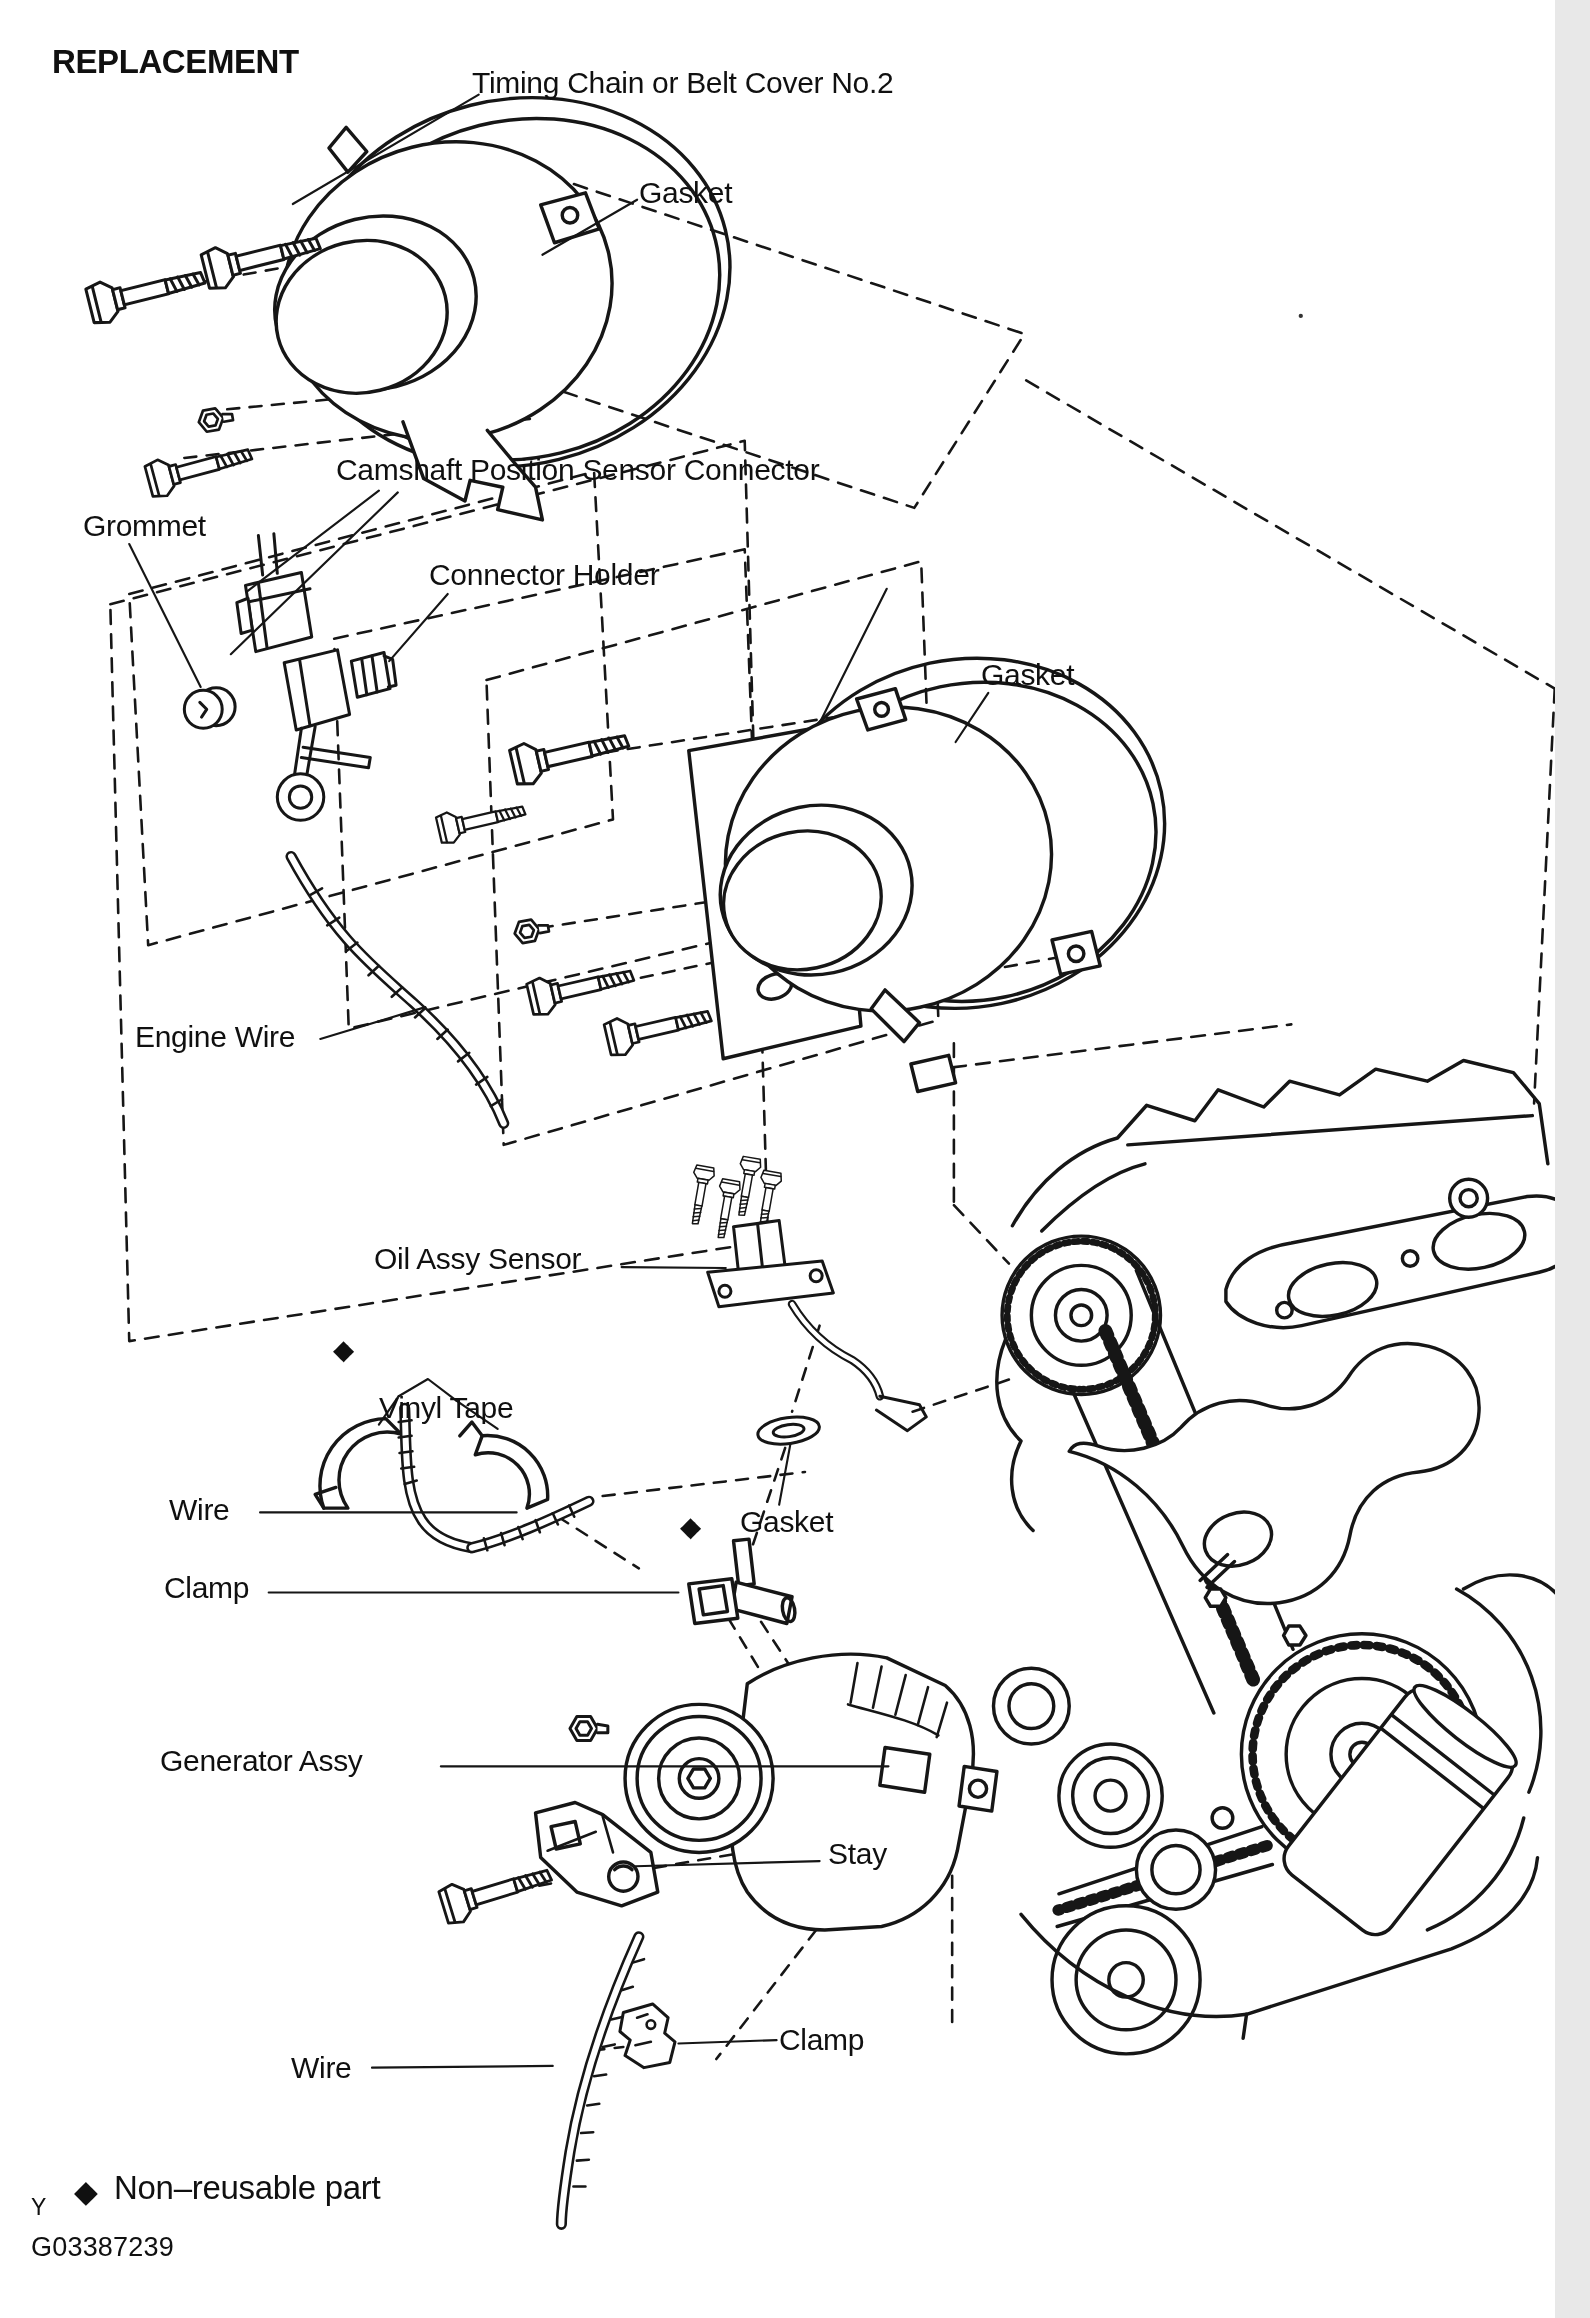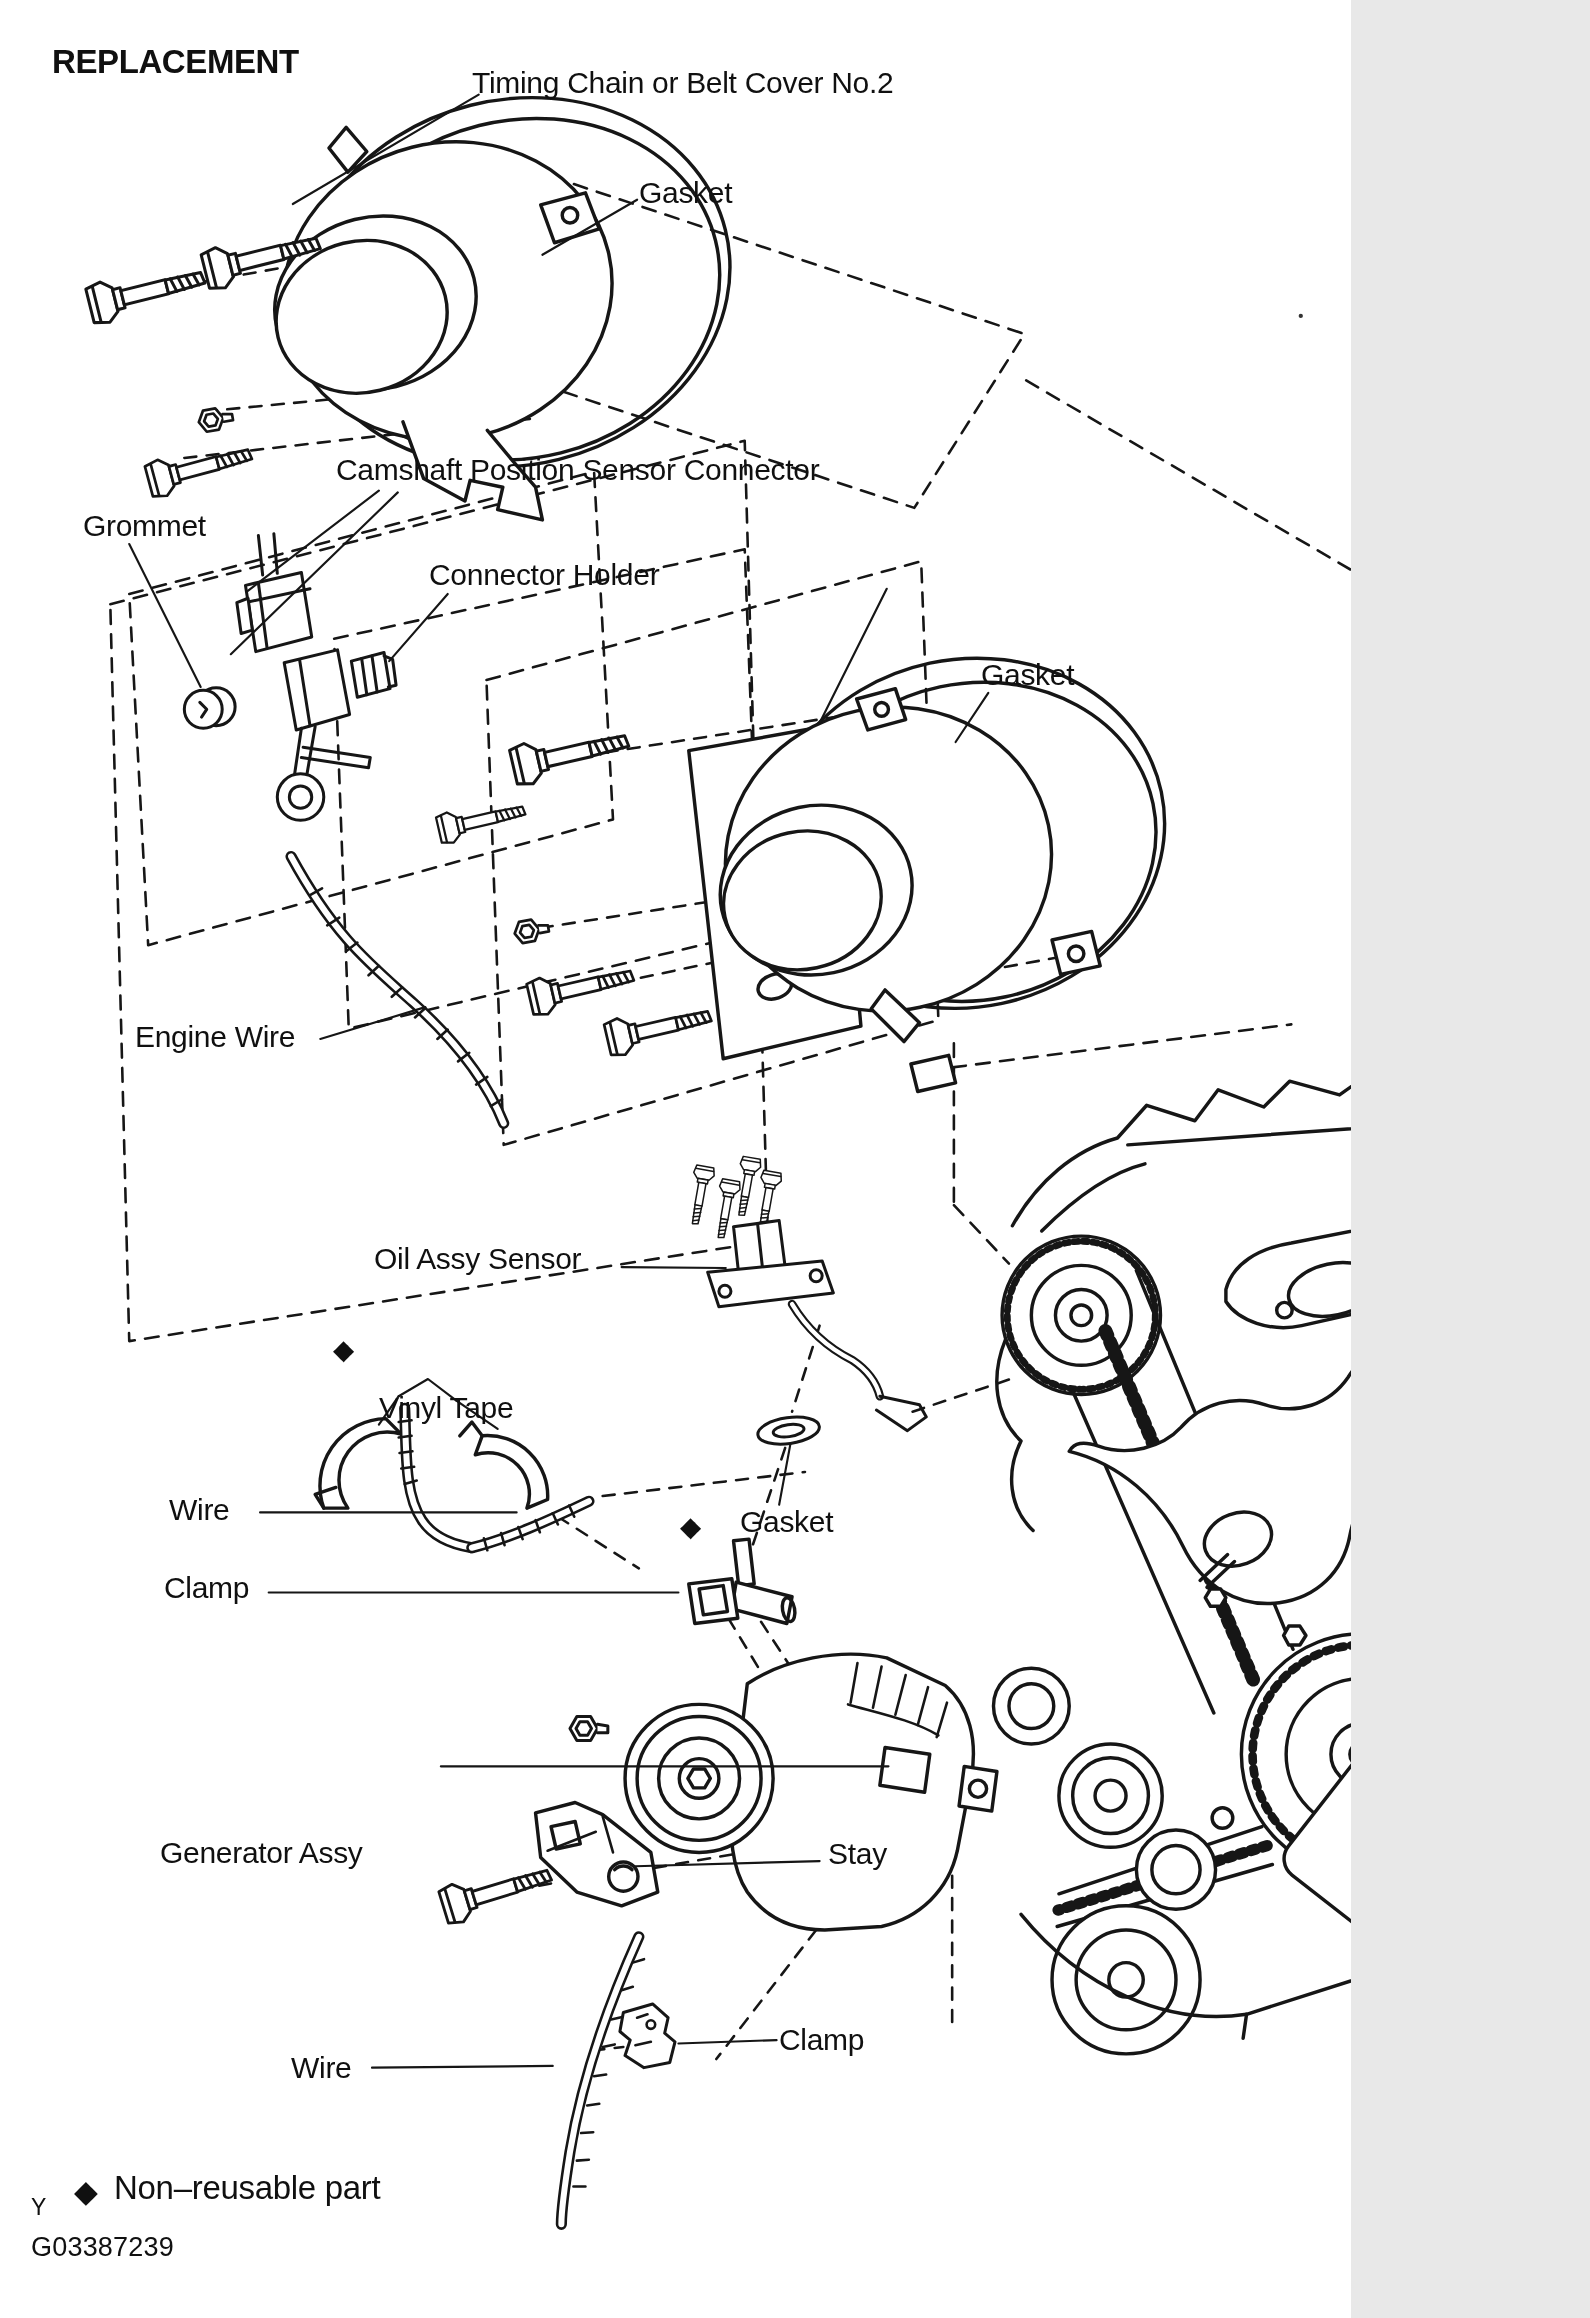--- a/index.html
+++ b/index.html
@@ -1,18 +1,18 @@
 <!DOCTYPE html>
 <html style="font-size:13.8px"><head>
 <meta charset="utf-8">
 <style>
   html,body{margin:0;padding:0;background:#e8e8e8;}
   .page{
     position:relative;
-    width:1351px;height:2319px;
+    width:1555px;height:2319px;
     background:#ffffff;
     font-family:"Liberation Sans","DejaVu Sans",sans-serif;
     color:#101010;
     overflow:hidden;
   }
   .art{position:absolute;left:0;top:0;}
   .lbl{
     position:absolute;
     font-size:30px;
     line-height:1.05;
@@ -347,21 +347,21 @@
 
 <span class="marker" style="left:333px;top:1336px">◆</span>
 <div class="lbl" style="left:379px;top:1392px">Vinyl Tape</div>
 
 <div class="lbl" style="left:169px;top:1494px">Wire</div>
 
 <span class="marker" style="left:680px;top:1513px">◆</span>
 <div class="lbl" style="left:740px;top:1506px">Gasket</div>
 
 <div class="lbl" style="left:164px;top:1572px">Clamp</div>
-<div class="lbl" style="left:160px;top:1837px">Generator Assy</div>
+<div class="lbl" style="left:160px;top:1745px">Generator Assy</div>
 <div class="lbl" style="left:828px;top:1838px">Stay</div>
 <div class="lbl" style="left:291px;top:2052px">Wire</div>
 <div class="lbl" style="left:779px;top:2024px">Clamp</div>
 
 <div class="lbl smally" style="left:31px;top:2195px">Y</div>
 <span class="marker" style="left:74px;top:2176px;font-size:31px">◆</span>
 <div class="lbl" style="left:114px;top:2171px;font-size:33px">Non–reusable part</div>
 <div class="lbl code" style="left:31px;top:2233px">G03387239</div>
 
 </div>

